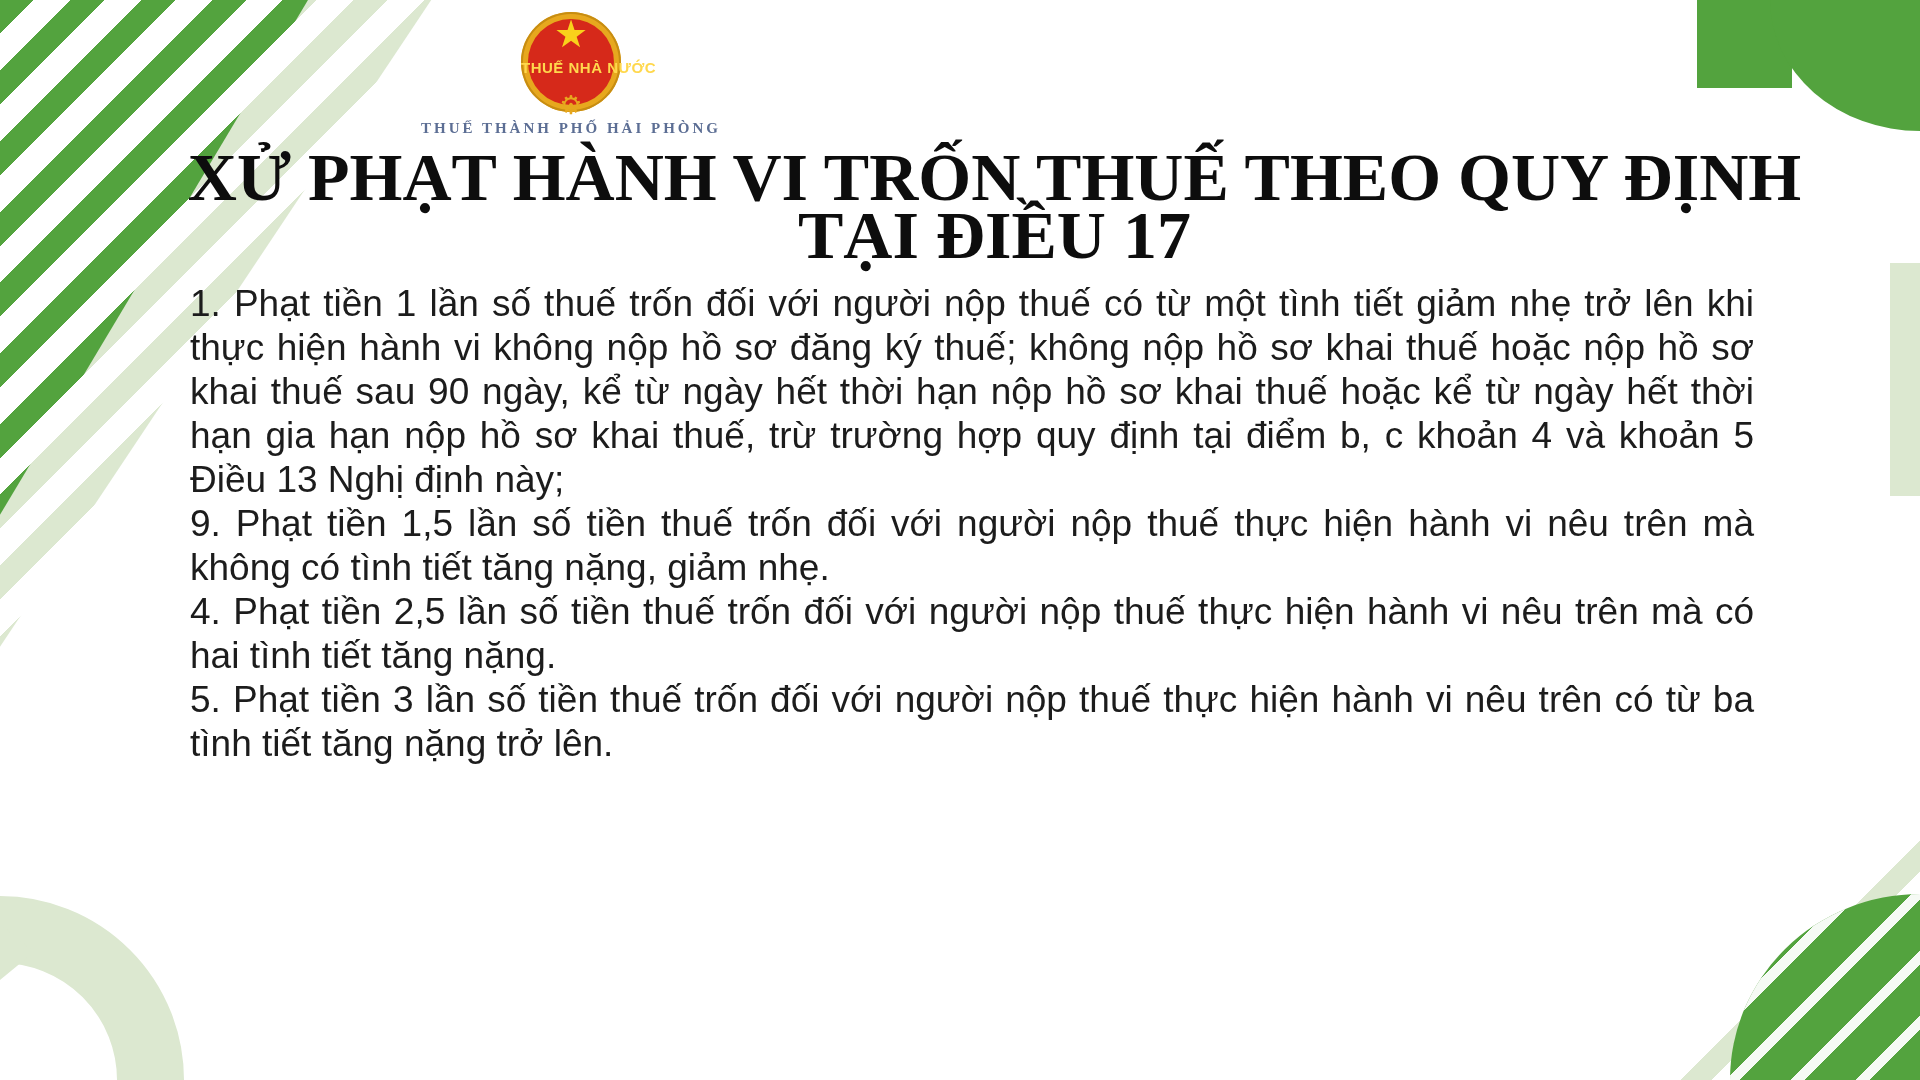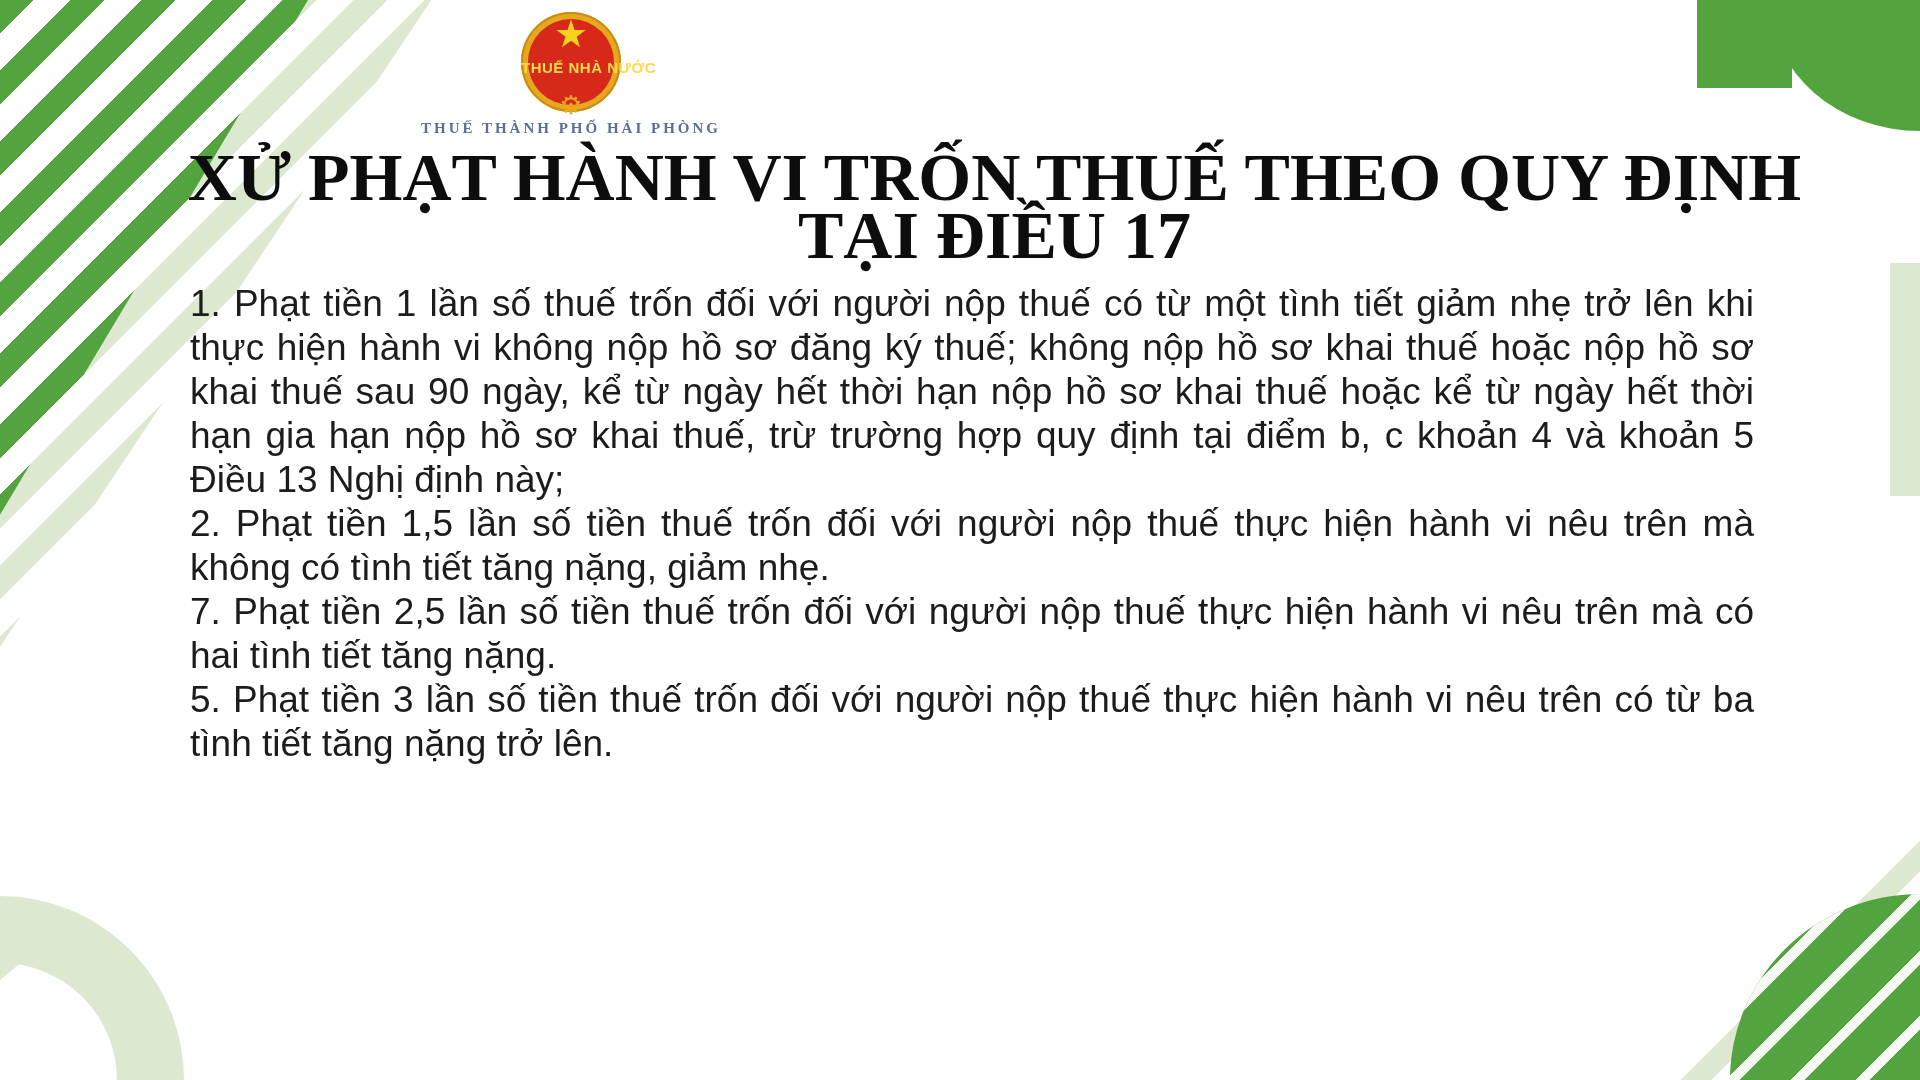--- a/index.html
+++ b/index.html
@@ -93,16 +93,16 @@
   </div>
   <div class="org-name">THUẾ THÀNH PHỐ HẢI PHÒNG</div>
 </div>
 
 <div class="title">
   <div>XỬ PHẠT HÀNH VI TRỐN THUẾ THEO QUY ĐỊNH TẠI ĐIỀU 17</div>
 </div>
 
 <div class="body-text">
   <p>1. Phạt tiền 1 lần số thuế trốn đối với người nộp thuế có từ một tình tiết giảm nhẹ trở lên khi thực hiện hành vi không nộp hồ sơ đăng ký thuế; không nộp hồ sơ khai thuế hoặc nộp hồ sơ khai thuế sau 90 ngày, kể từ ngày hết thời hạn nộp hồ sơ khai thuế hoặc kể từ ngày hết thời hạn gia hạn nộp hồ sơ khai thuế, trừ trường hợp quy định tại điểm b, c khoản 4 và khoản 5 Điều 13 Nghị định này;</p>
-  <p>2. Phạt tiền 1,5 lần số tiền thuế trốn đối với người nộp thuế thực hiện hành vi nêu trên mà không có tình tiết tăng nặng, giảm nhẹ.</p>
-  <p>7. Phạt tiền 2,5 lần số tiền thuế trốn đối với người nộp thuế thực hiện hành vi nêu trên mà có hai tình tiết tăng nặng.</p>
+  <p>9. Phạt tiền 1,5 lần số tiền thuế trốn đối với người nộp thuế thực hiện hành vi nêu trên mà không có tình tiết tăng nặng, giảm nhẹ.</p>
+  <p>4. Phạt tiền 2,5 lần số tiền thuế trốn đối với người nộp thuế thực hiện hành vi nêu trên mà có hai tình tiết tăng nặng.</p>
   <p>5. Phạt tiền 3 lần số tiền thuế trốn đối với người nộp thuế thực hiện hành vi nêu trên có từ ba tình tiết tăng nặng trở lên.</p>
 </div>
 
 </body></html>

